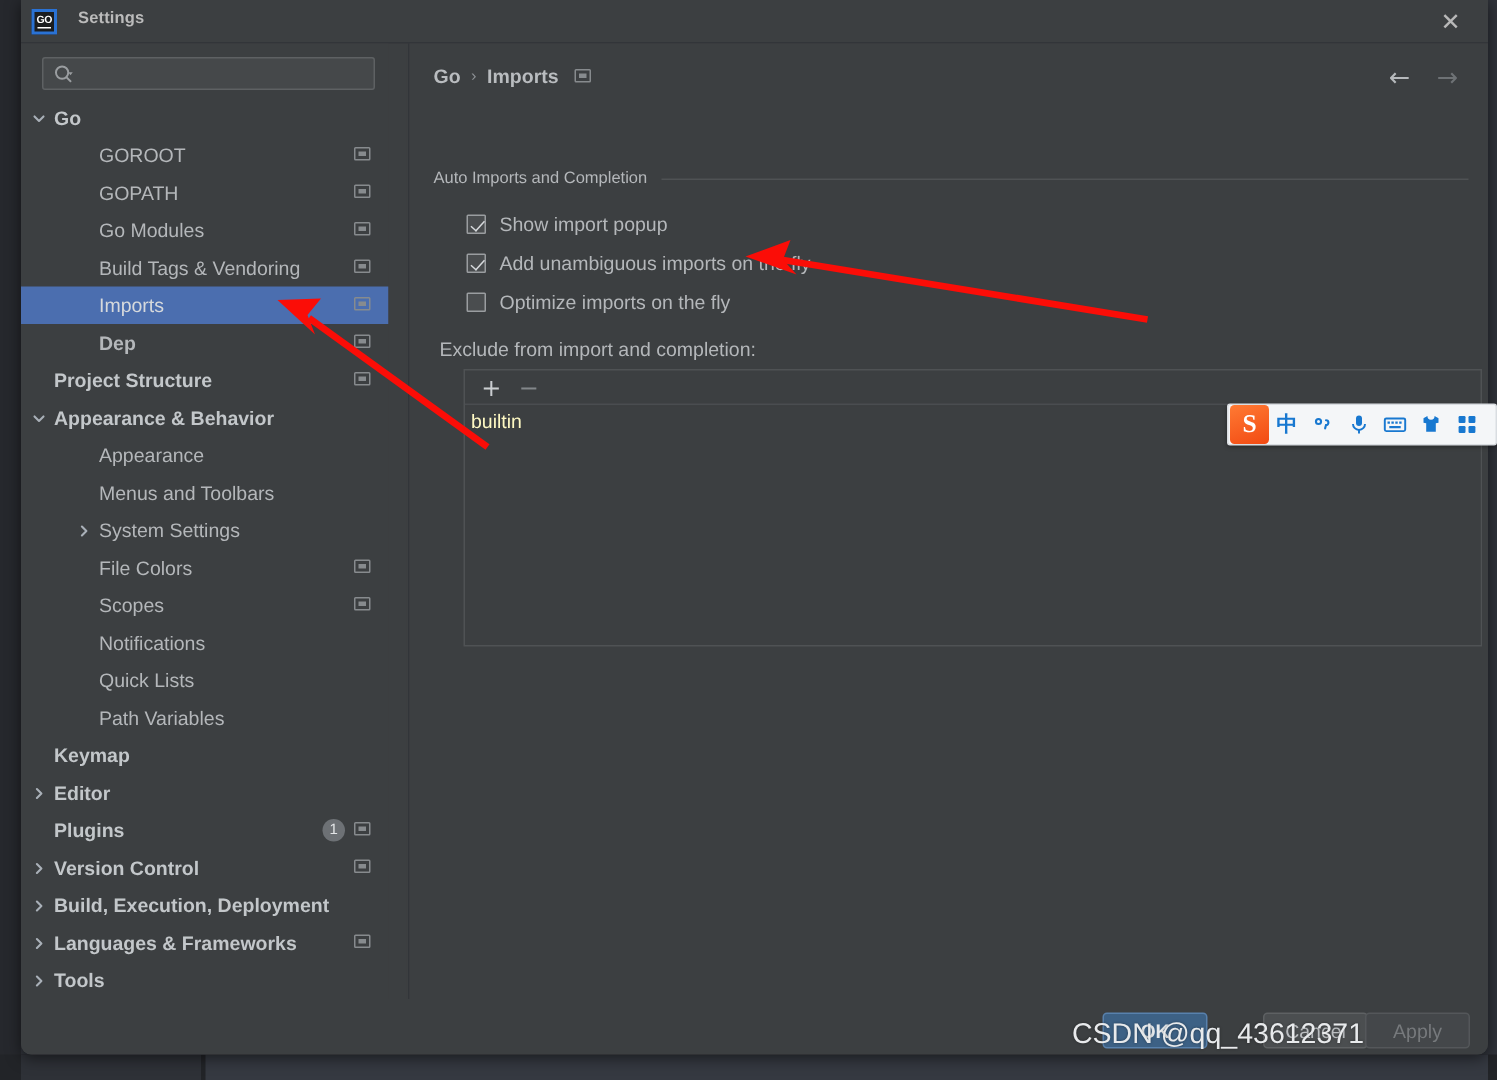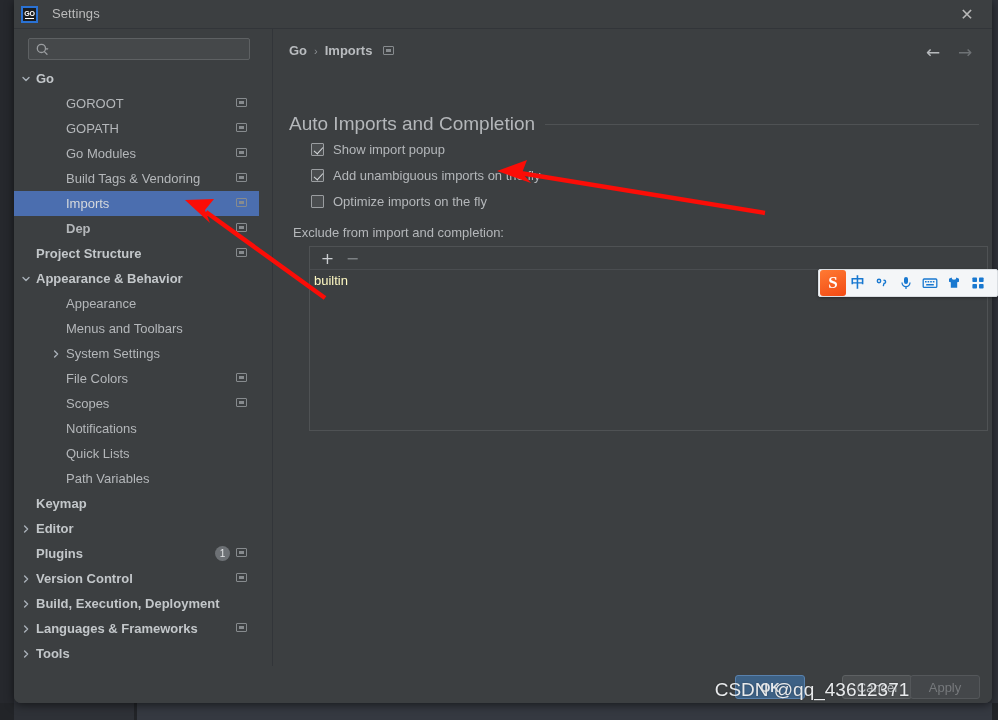--- a/index.html
+++ b/index.html
@@ -60,22 +60,23 @@
   #go-logo .glyph {
     color: #ffffff; font-size: 7px; font-weight: bold;
     font-family: "Liberation Sans", sans-serif;
     line-height: 7px; letter-spacing: -0.3px;
   }
   #go-logo .bar {
     width: 9px; height: 1.5px; background: #ffffff; margin-top: 1px;
   }
   #window-title {
     position: absolute; left: 38px; top: 6px;
-    font-size: 13px; color: #bbbbbb;
+    font-size: 11px; color: #bbbbbb;
     letter-spacing: 0.1px;
+    font-weight: bold;
   }
   #close-btn {
     position: absolute; right: 14px; top: 5px;
     width: 22px; height: 20px;
     color: #b8b8b8; font-size: 16px; line-height: 20px;
     text-align: center; cursor: pointer;
     font-family: "DejaVu Sans", sans-serif;
   }
 
   
@@ -208,21 +209,21 @@
   }
   #nav-back { right: 48px; color: #b6b9bc; }
   #nav-fwd  { right: 16px; color: #6e7275; }
 
   .section-header {
     position: absolute;
     display: flex; align-items: center;
     width: 690px;
   }
   .section-header .stitle {
-    font-size: 19px; color: #b4b7ba; white-space: nowrap; text-align: right;
+    font-size: 11px; color: #b4b7ba; white-space: nowrap; text-align: right;
   }
   .section-header .sline {
     flex: 1; height: 1px; background: #4f5254; margin-left: 10px;
   }
 
   .cb-row {
     position: absolute;
     display: flex; align-items: center;
     cursor: pointer;
   }

